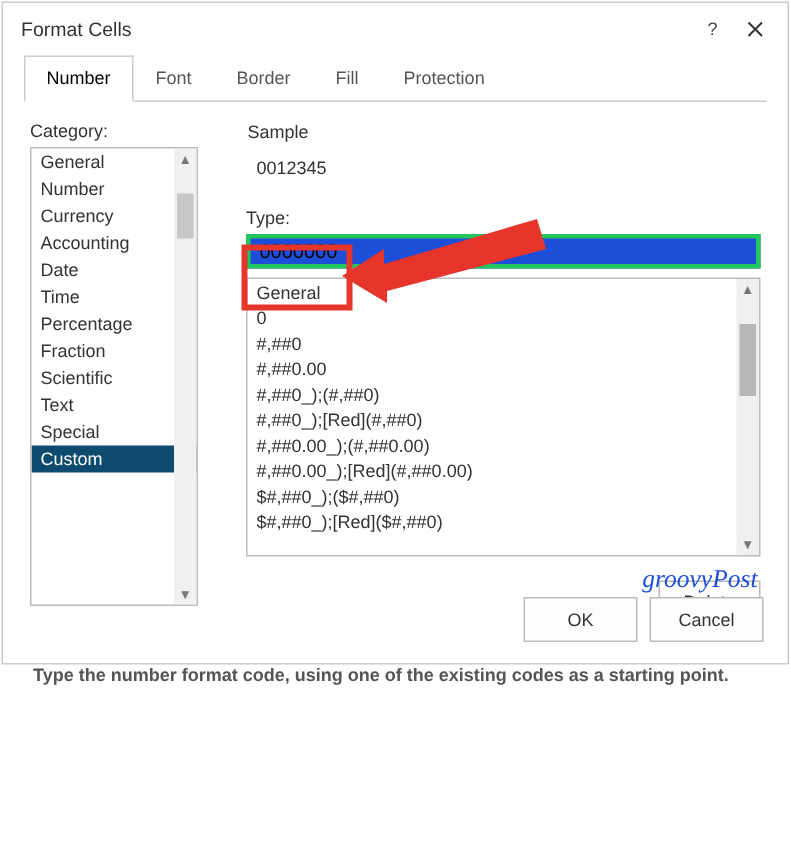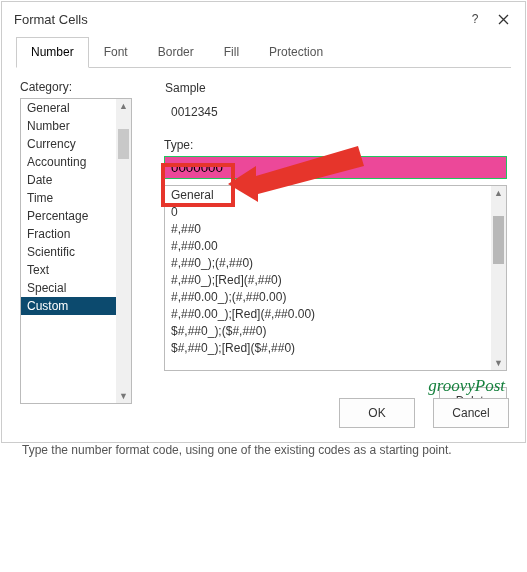--- a/index.html
+++ b/index.html
@@ -26,36 +26,36 @@
           overflow: hidden; position: relative; background: #fff; }
 .catlist { width: 100%; }
 .catitem { padding: 2px 6px; }
 .catitem.sel { background: #0c4a6e; color: #fff; }
 .sb { position: absolute; top: 0; right: 0; bottom: 0; width: 15px;
       background: #f0f0f0; }
 .sb .th { width: 11px; height: 30px; background: #c8c8c8; margin: 16px 2px; }
 .right { flex: 1; padding-left: 32px; }
 .sample-box { border: 1px solid transparent; margin-bottom: 10px; }
 .sample-val { padding: 6px 2px 8px 6px; }
-.typebox { border: 1px solid #22c55e; width: 100%; height: 23px;
-           padding: 3px 6px; background: #ec4899; }
+.typebox { border: 3px solid #22c55e; width: 100%; height: 23px;
+           padding: 3px 6px; background: #1d4ed8; }
 .fmtlist { margin-top: 6px; border: 1px solid #bbb; height: 186px;
            position: relative; overflow: hidden; }
 .fmtitems { padding: 0; }
 .fmtitem { padding: 1.5px 6px; white-space: nowrap; }
 .fmtlist .sb .th { height: 48px; background: #b8b8b8; }
 .delete-row { text-align: right; margin-top: 16px; }
 .btn { border: 1px solid #bbb; background: #fdfdfd; padding: 6px 15px;
        min-width: 68px; text-align: center; display: inline-block; }
-.hint { color: #555; margin: 28px 2px 0 2px; }
-.footer { display: flex; justify-content: flex-end; gap: 18px;
+.hint { color: #555; margin: 28px 2px 0 2px; font-weight: bold; }
+.footer { display: flex; justify-content: flex-end; gap: 8px;
           padding: 0 16px 14px 0; position: absolute; bottom: 0; right: 0;
           left: 0; }
 .footer .btn { min-width: 76px; padding: 7px 10px; }
-.watermark { position: absolute; right: 20px; bottom: 46px; color: #15803d;
+.watermark { position: absolute; right: 20px; bottom: 46px; color: #1d4ed8;
              font-style: italic; font-family: Georgia, serif;
              font-size: 17px; }
 
 
 .callout-box { position: absolute; border: 4px solid #e6352b;
                width: 74px; height: 44px; left: 159px; top: 161px;
                pointer-events: none; }
 .arrow { position: absolute; left: 226px; top: 142px; pointer-events: none; }
 </style>
 </head>

